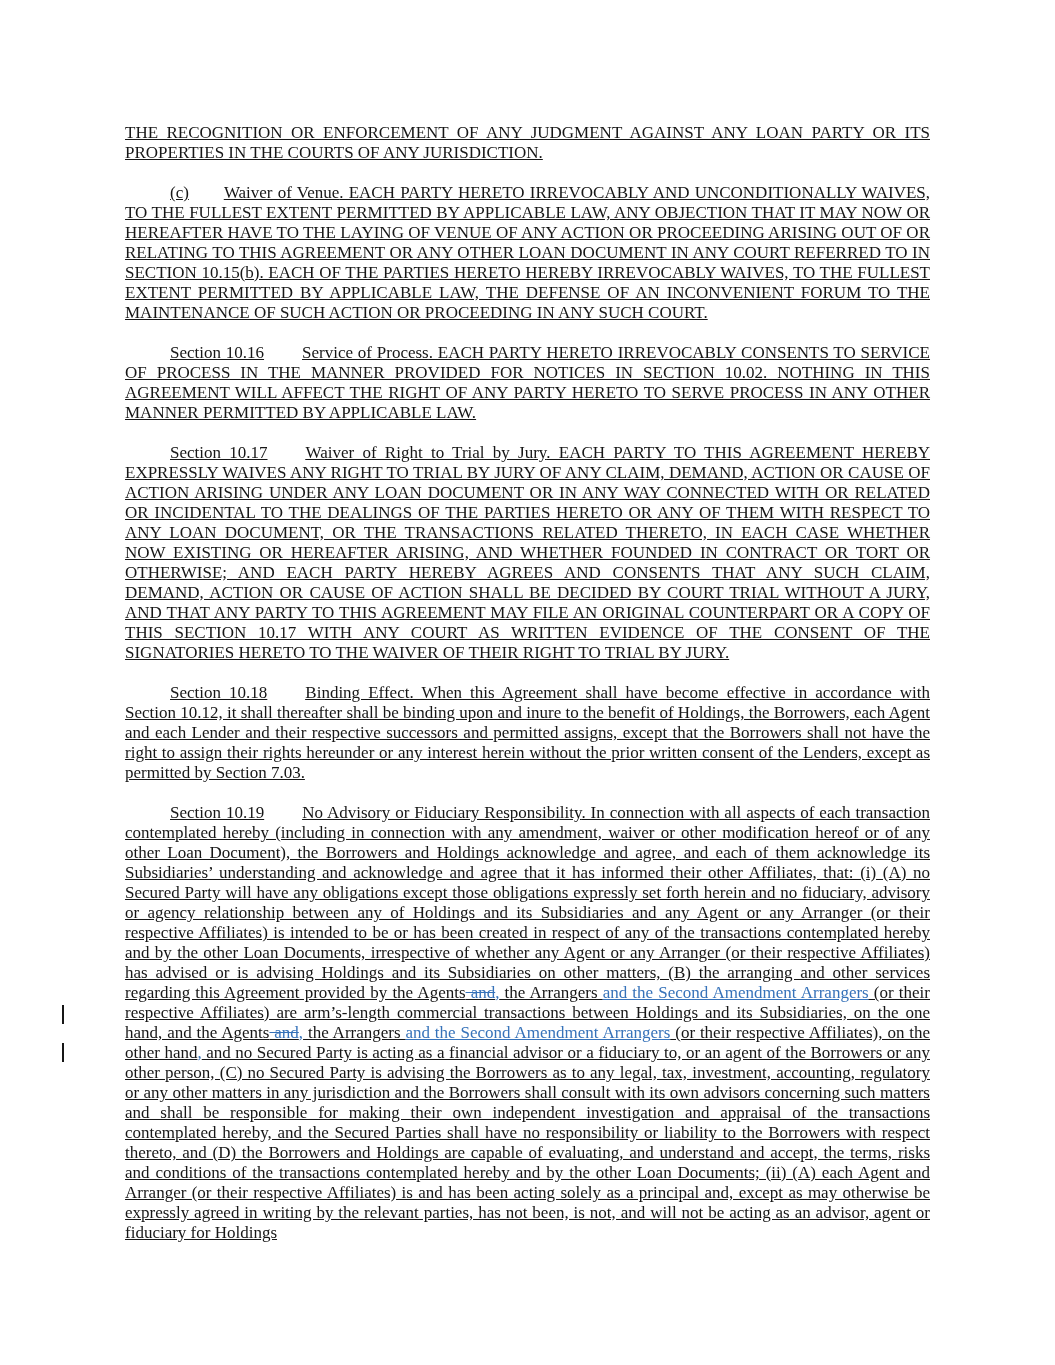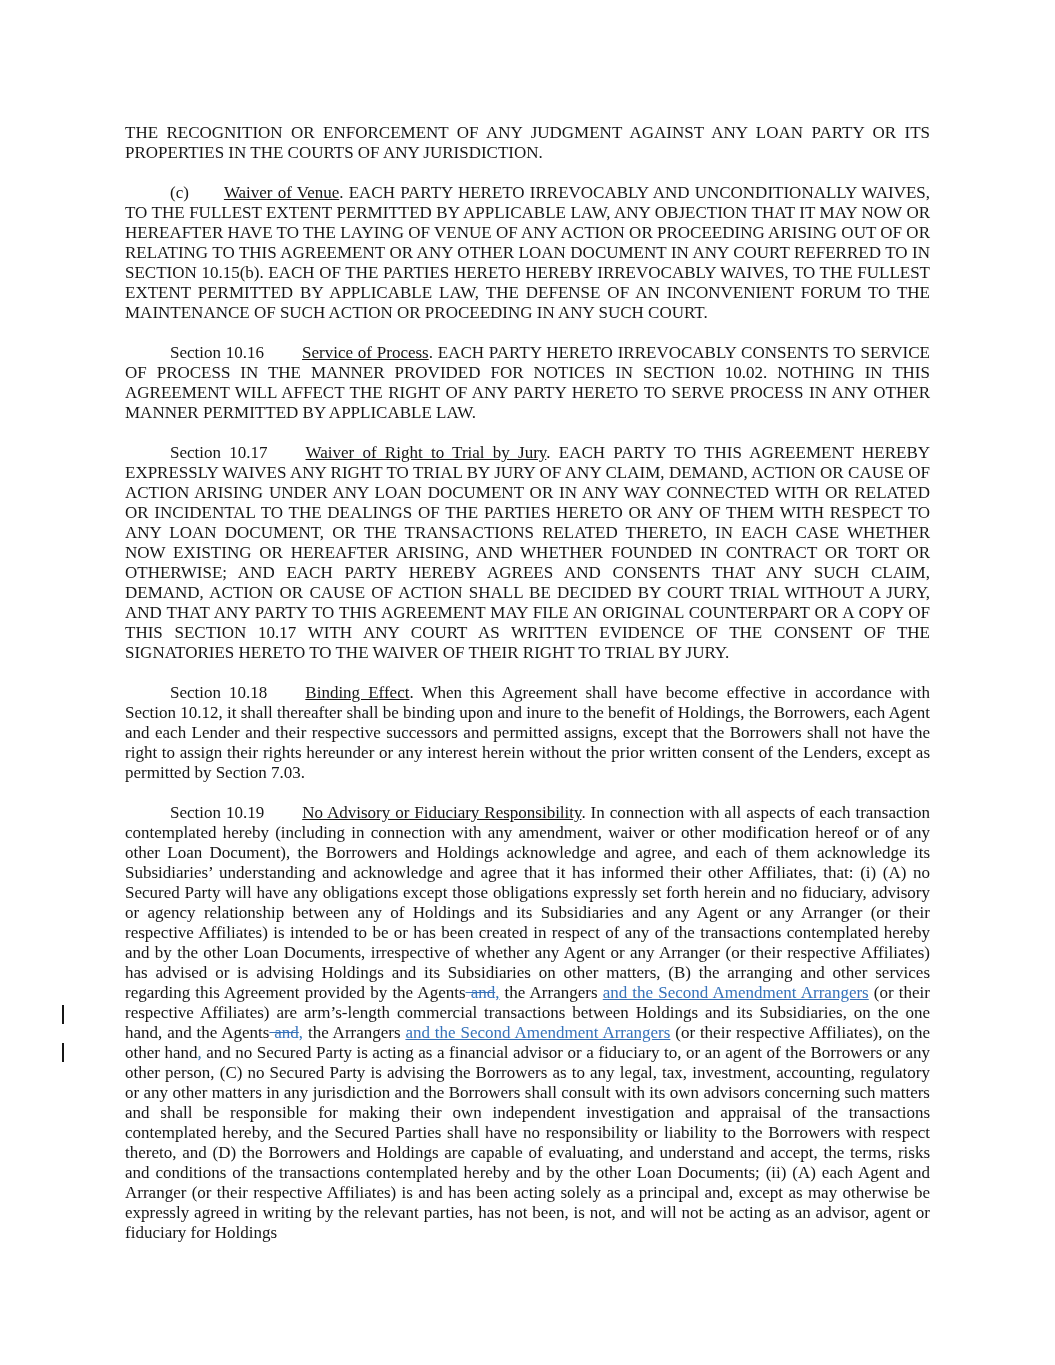--- a/index.html
+++ b/index.html
@@ -15,20 +15,21 @@
     background:var(--paper);
     overflow:hidden;
     font-family:"Liberation Serif","DejaVu Serif",serif;
     color:var(--ink);
   }
   .doc-body{
     position:absolute;
     left:125px;
     top:123px;
     width:805px;
+    text-decoration:underline;
   }
   .para{
     margin:0 0 20px 0;
     font-size:17px;
     line-height:20px;
     text-align:justify;
     color:var(--ink);
   }
   .para:last-child{margin-bottom:16px;}
   .run{white-space:normal;}

